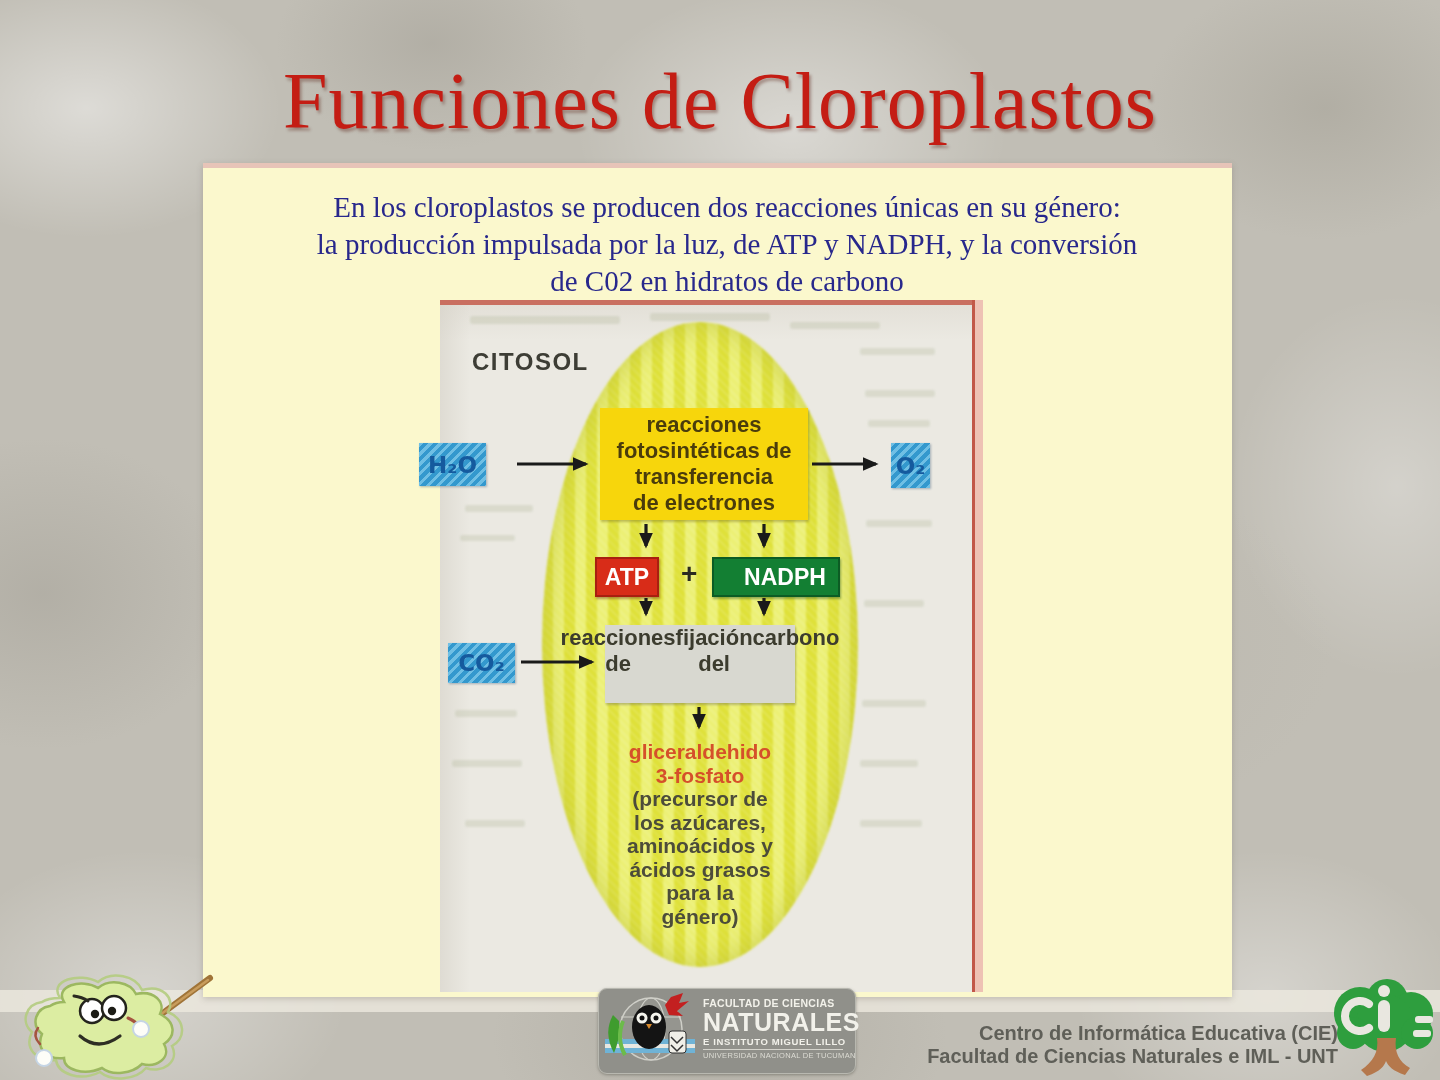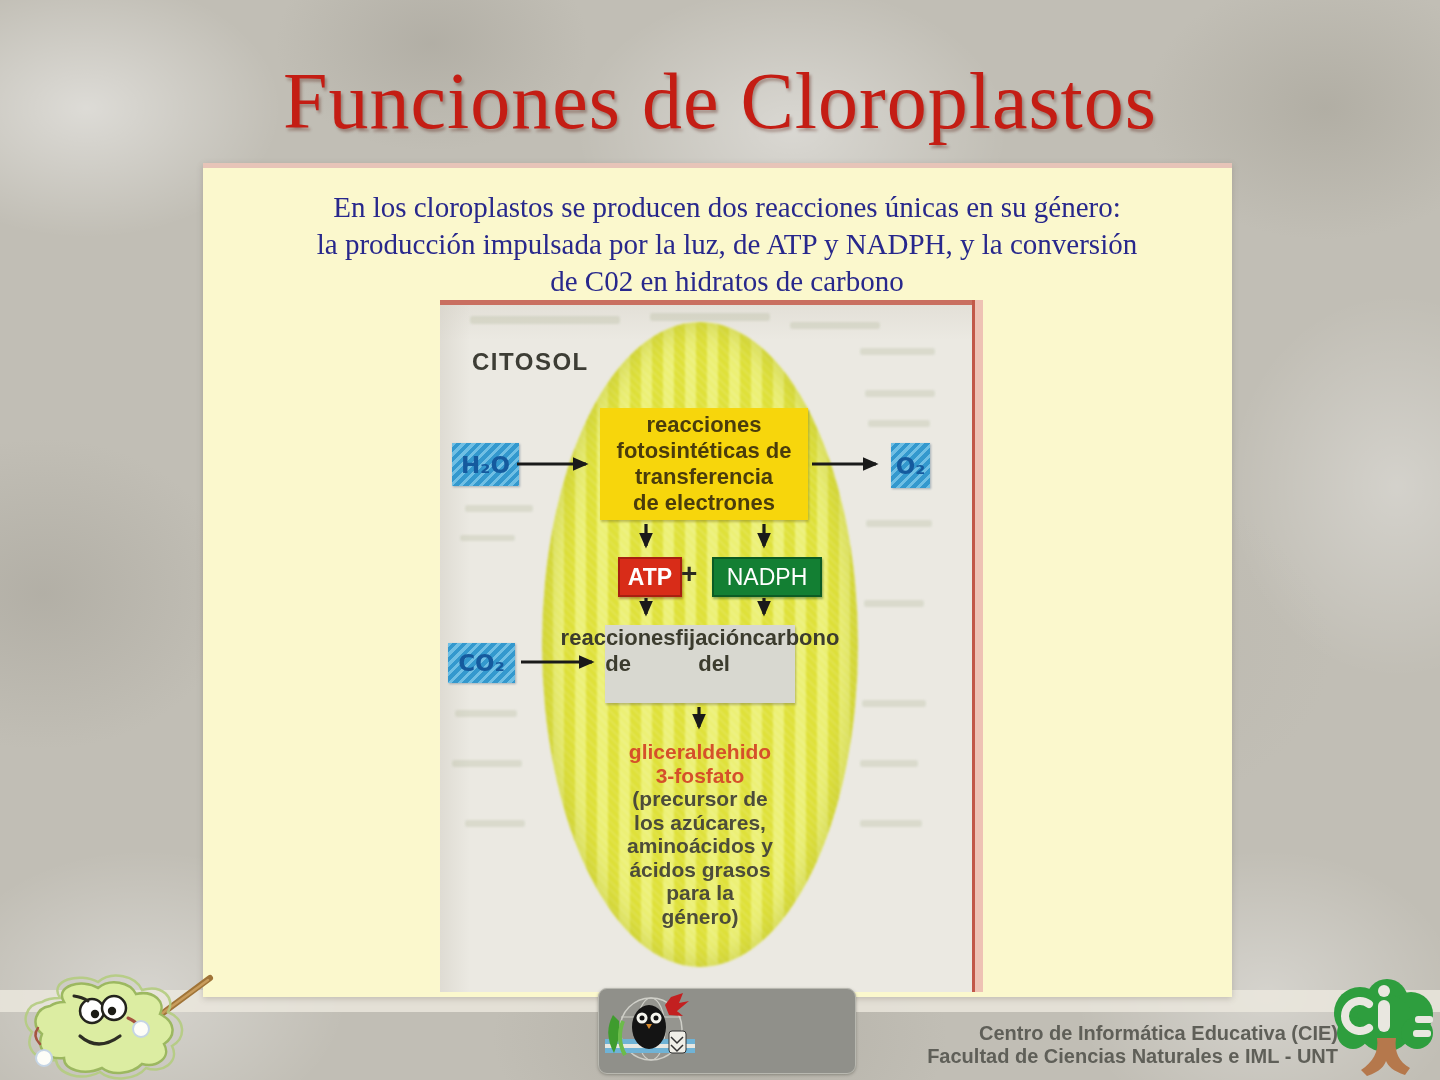--- a/index.html
+++ b/index.html
@@ -48,30 +48,30 @@
   .lbl-cloroplasto{left:560px;top:382px;width:280px;text-align:center;
     font-size:23px;font-weight:bold;color:#33591d;letter-spacing:1px;}
   
   .rx-box{left:600px;top:408px;width:208px;height:112px;background:#f7d60c;
     display:flex;flex-direction:column;justify-content:center;text-align:center;
     font-size:22px;font-weight:bold;color:#4a3c0c;line-height:26px;box-shadow:1px 2px 2px rgba(120,110,30,.4);}
   .mol{background-color:#38a6da;
     background-image:repeating-linear-gradient(135deg, rgba(255,255,255,.28) 0 3px, rgba(30,90,150,.18) 3px 7px);
     color:#155a9e;font-weight:bold;font-size:23px;font-family:"DejaVu Sans",sans-serif;
     display:flex;align-items:center;justify-content:center;box-shadow:1px 1px 2px rgba(60,90,120,.4);}
-  .h2o{left:452px;top:443px;width:67px;height:43px;}
+  .h2o{left:419px;top:443px;width:67px;height:43px;}
   .o2{left:891px;top:443px;width:39px;height:45px;}
   .co2{left:448px;top:643px;width:67px;height:40px;}
-  .atp{left:618px;top:557px;width:60px;height:36px;background:#d82c18;border:2px solid #a81f10;
+  .atp{left:595px;top:557px;width:60px;height:36px;background:#d82c18;border:2px solid #a81f10;
     color:#fff;font-size:23px;font-weight:bold;display:flex;align-items:center;justify-content:center;
     box-shadow:1px 2px 2px rgba(100,30,20,.4);}
   .plus{left:681px;top:558px;font-size:28px;font-weight:bold;color:#2a2a20;}
   .nadph{left:712px;top:557px;width:106px;height:36px;background:#137f33;border:2px solid #0c5c24;
-    color:#fff;font-size:23px;font-weight:normal;display:flex;align-items:center;justify-content:center;
-    box-shadow:1px 2px 2px rgba(20,70,30,.4);}
+    color:#fff;font-size:23px;font-weight:bold;display:flex;align-items:center;justify-content:center;
+    box-shadow:1px 2px 2px rgba(20,70,30,.4);padding-left:18px;}
   .fix-box{left:605px;top:625px;width:190px;height:78px;background:#d8d8d0;
     display:flex;flex-direction:row;justify-content:center;text-align:center;
     font-size:22px;font-weight:bold;color:#3c3c2e;line-height:26px;box-shadow:1px 2px 2px rgba(110,110,90,.4);}
   .product{left:578px;top:740px;width:244px;text-align:center;font-size:21px;font-weight:bold;line-height:23.5px;}
   .product .hl{color:#d5502a;}
   .product .ds{color:#4c4c3a;}
   
   .catedra{left:168px;top:1018px;width:260px;text-align:center;
     font-size:19px;font-weight:bold;color:#5f5f58;line-height:19.5px;}
   .banner{left:598px;top:988px;width:256px;height:84px;background:#90908a;
@@ -210,20 +210,27 @@
       <circle cx="57" cy="29" r="5.5" fill="#f5f5ee"></circle>
       <circle cx="43" cy="29" r="2.5" fill="#111"></circle>
       <circle cx="57" cy="29" r="2.5" fill="#111"></circle>
       <path d="M47,35 L53,35 L50,40 Z" fill="#d98a2b"></path>
       <path d="M72,8 L84,4 L80,14 L90,12 L78,22 L84,27 L70,26 L66,16 Z" fill="#c32020"></path>
       <rect x="70" y="42" width="17" height="22" rx="3" fill="#f0efe8" stroke="#333" stroke-width="1"></rect>
       <path d="M72,48 l6,6 6,-6 M72,56 l6,6 6,-6" stroke="#333" stroke-width="1.5" fill="none"></path>
       <path d="M14,26 Q4,44 15,64 Q22,48 20,32 Z" fill="#3f9c2e"></path>
       <path d="M24,32 Q17,50 26,66" fill="none" stroke="#6cbb4a" stroke-width="4"></path>
     </svg>
+    <div class="banner-text">
+      <div class="bt1">FACULTAD DE CIENCIAS</div>
+      <div class="bt2">NATURALES</div>
+      <div class="bt3">E INSTITUTO MIGUEL LILLO</div>
+      <div class="bt-rule"></div>
+      <div class="bt4">UNIVERSIDAD NACIONAL DE TUCUMAN</div>
+    </div>
   </div>
 
   <div class="abs cie-text">
     <div>Centro de Informática Educativa (CIE)</div>
     <div>Facultad de Ciencias Naturales e IML - UNT</div>
   </div>
 
   <svg class="abs" style="left:1325px;top:978px" width="115" height="102" viewBox="0 0 115 102">
     <g fill="#2e9e3e">
       <circle cx="35" cy="35" r="26"></circle>

